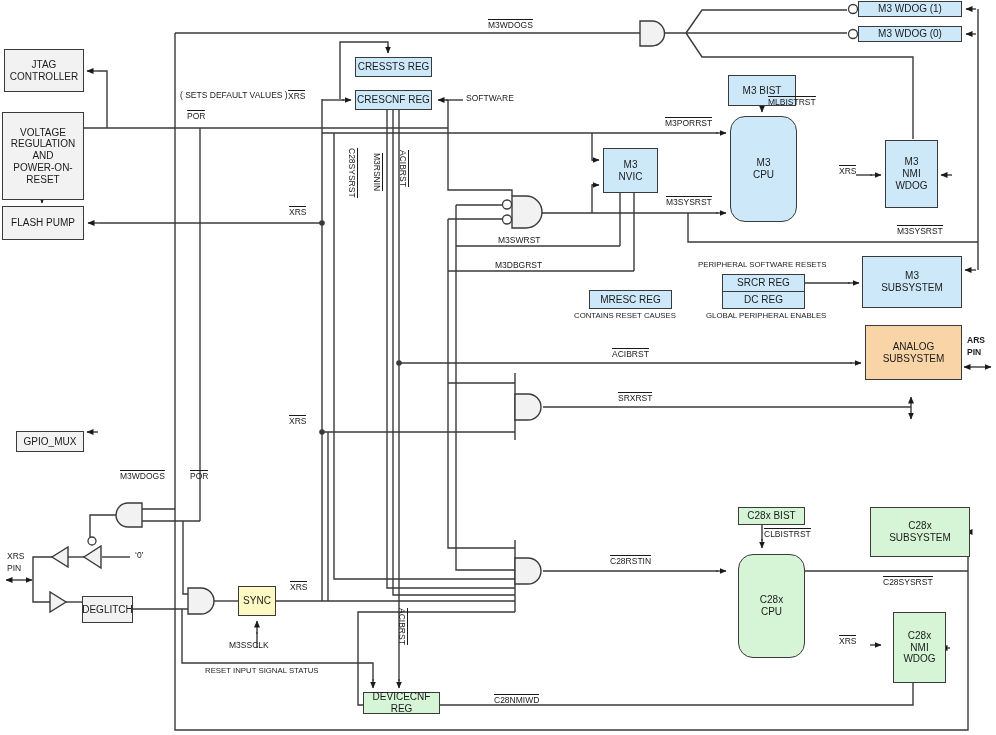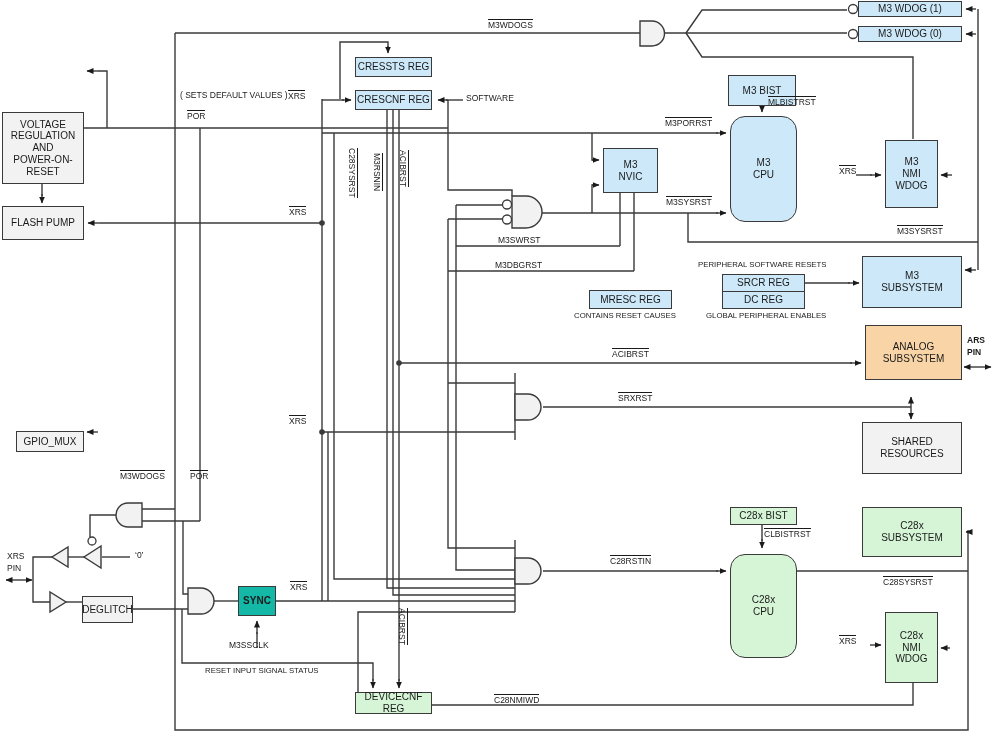--- a/index.html
+++ b/index.html
@@ -6,22 +6,22 @@
   #stage{position:relative;width:996px;height:735px;background:#fff;overflow:hidden;
          font-family:"Liberation Sans",sans-serif;color:#1a1a1a;}
   #stage svg{position:absolute;left:0;top:0;}
   .w{fill:none;stroke:var(--line);stroke-width:1.4;}
   .ar{fill:none;stroke:var(--line);stroke-width:1.4;}
   .gate{fill:#f2f2f2;stroke:var(--line);stroke-width:1.4;}
   .bub{fill:#ffffff;stroke:var(--line);stroke-width:1.3;}
   .dot{fill:var(--line);stroke:none;}
   .box{position:absolute;border:1.5px solid var(--line);display:flex;align-items:center;justify-content:center;
        text-align:center;font-size:10px;line-height:1.18;white-space:pre-line;box-sizing:border-box;}
-  .gray{background:var(--gray);} .blue{background:var(--blue);} .green{background:var(--green);}
-  .orange{background:var(--orange);} .white{background:#14b8a6;font-weight:bold;}
+  .gray{background:var(--gray);} .blue{background:var(--blue);} .green{background:var(--green);margin-left:8px;}
+  .orange{background:var(--orange);} .white{background:#fef9c3;}
   .round{border-radius:15px;}
   .lbl{position:absolute;font-size:8.5px;line-height:1.1;white-space:nowrap;}
   .ovl{border-top:1.2px solid #1a1a1a;padding-top:1px;}
   .cap{font-size:7.8px;}
   .bold{font-weight:bold;}
   .vlabel{transform-origin:0 0;transform:rotate(90deg);}
 </style>
 </head>
 <body>
 
@@ -145,21 +145,23 @@
       <circle class="bub" cx="853" cy="34" r="4.5"></circle>
       <circle class="bub" cx="507" cy="204.5" r="4.5"></circle>
       <circle class="bub" cx="507" cy="219.5" r="4.5"></circle>
       <circle class="bub" cx="92" cy="541" r="4"></circle>
       <circle class="dot" cx="322" cy="223" r="2.8"></circle>
       <circle class="dot" cx="322" cy="432" r="2.8"></circle>
       <circle class="dot" cx="399" cy="363" r="2.8"></circle>
     </g>
   </svg>
 
-  <div class="box gray" style="left:2px;top:112px;width:82px;height:72px">VOLTAGE
+  <div class="box gray" style="left:4px;top:49px;width:80px;height:43px">JTAG
+CONTROLLER</div>
+  <div class="box gray" style="left:2px;top:112px;width:82px;height:88px">VOLTAGE
 REGULATION
 AND
 POWER-ON-RESET</div>
   <div class="box gray" style="left:2px;top:206px;width:82px;height:34px">FLASH PUMP</div>
   <div class="box gray" style="left:16px;top:431px;width:68px;height:21px">GPIO_MUX</div>
   <div class="box gray" style="left:82px;top:596px;width:51px;height:27px">DEGLITCH</div>
   <div class="box white" style="left:238px;top:586px;width:38px;height:30px">SYNC</div>
   <div class="box blue" style="left:355px;top:57px;width:77px;height:20px">CRESSTS  REG</div>
   <div class="box blue" style="left:355px;top:90px;width:77px;height:20px">CRESCNF  REG</div>
   <div class="box blue" style="left:858px;top:1px;width:104px;height:16px">M3 WDOG (1)</div>
@@ -172,22 +174,20 @@
   <div class="box blue" style="left:885px;top:140px;width:53px;height:68px">M3
 NMI
 WDOG</div>
   <div class="box blue" style="left:589px;top:290px;width:83px;height:19px">MRESC  REG</div>
   <div class="box blue" style="left:722px;top:274px;width:83px;height:18px">SRCR  REG</div>
   <div class="box blue" style="left:722px;top:291px;width:83px;height:18px">DC  REG</div>
   <div class="box blue" style="left:862px;top:256px;width:100px;height:52px">M3
 SUBSYSTEM</div>
   <div class="box orange" style="left:865px;top:325px;width:97px;height:55px">ANALOG
 SUBSYSTEM</div>
-  <div class="box gray" style="left:862px;top:422px;width:100px;height:52px">SHARED
-RESOURCES</div>
   <div class="box green" style="left:730px;top:507px;width:67px;height:18px">C28x BIST</div>
   <div class="box green round" style="left:730px;top:554px;width:67px;height:104px">C28x
 CPU</div>
   <div class="box green" style="left:862px;top:507px;width:100px;height:50px">C28x
 SUBSYSTEM</div>
   <div class="box green" style="left:885px;top:612px;width:53px;height:71px">C28x
 NMI
 WDOG</div>
   <div class="box green" style="left:355px;top:692px;width:77px;height:22px">DEVICECNF  REG</div>
 

